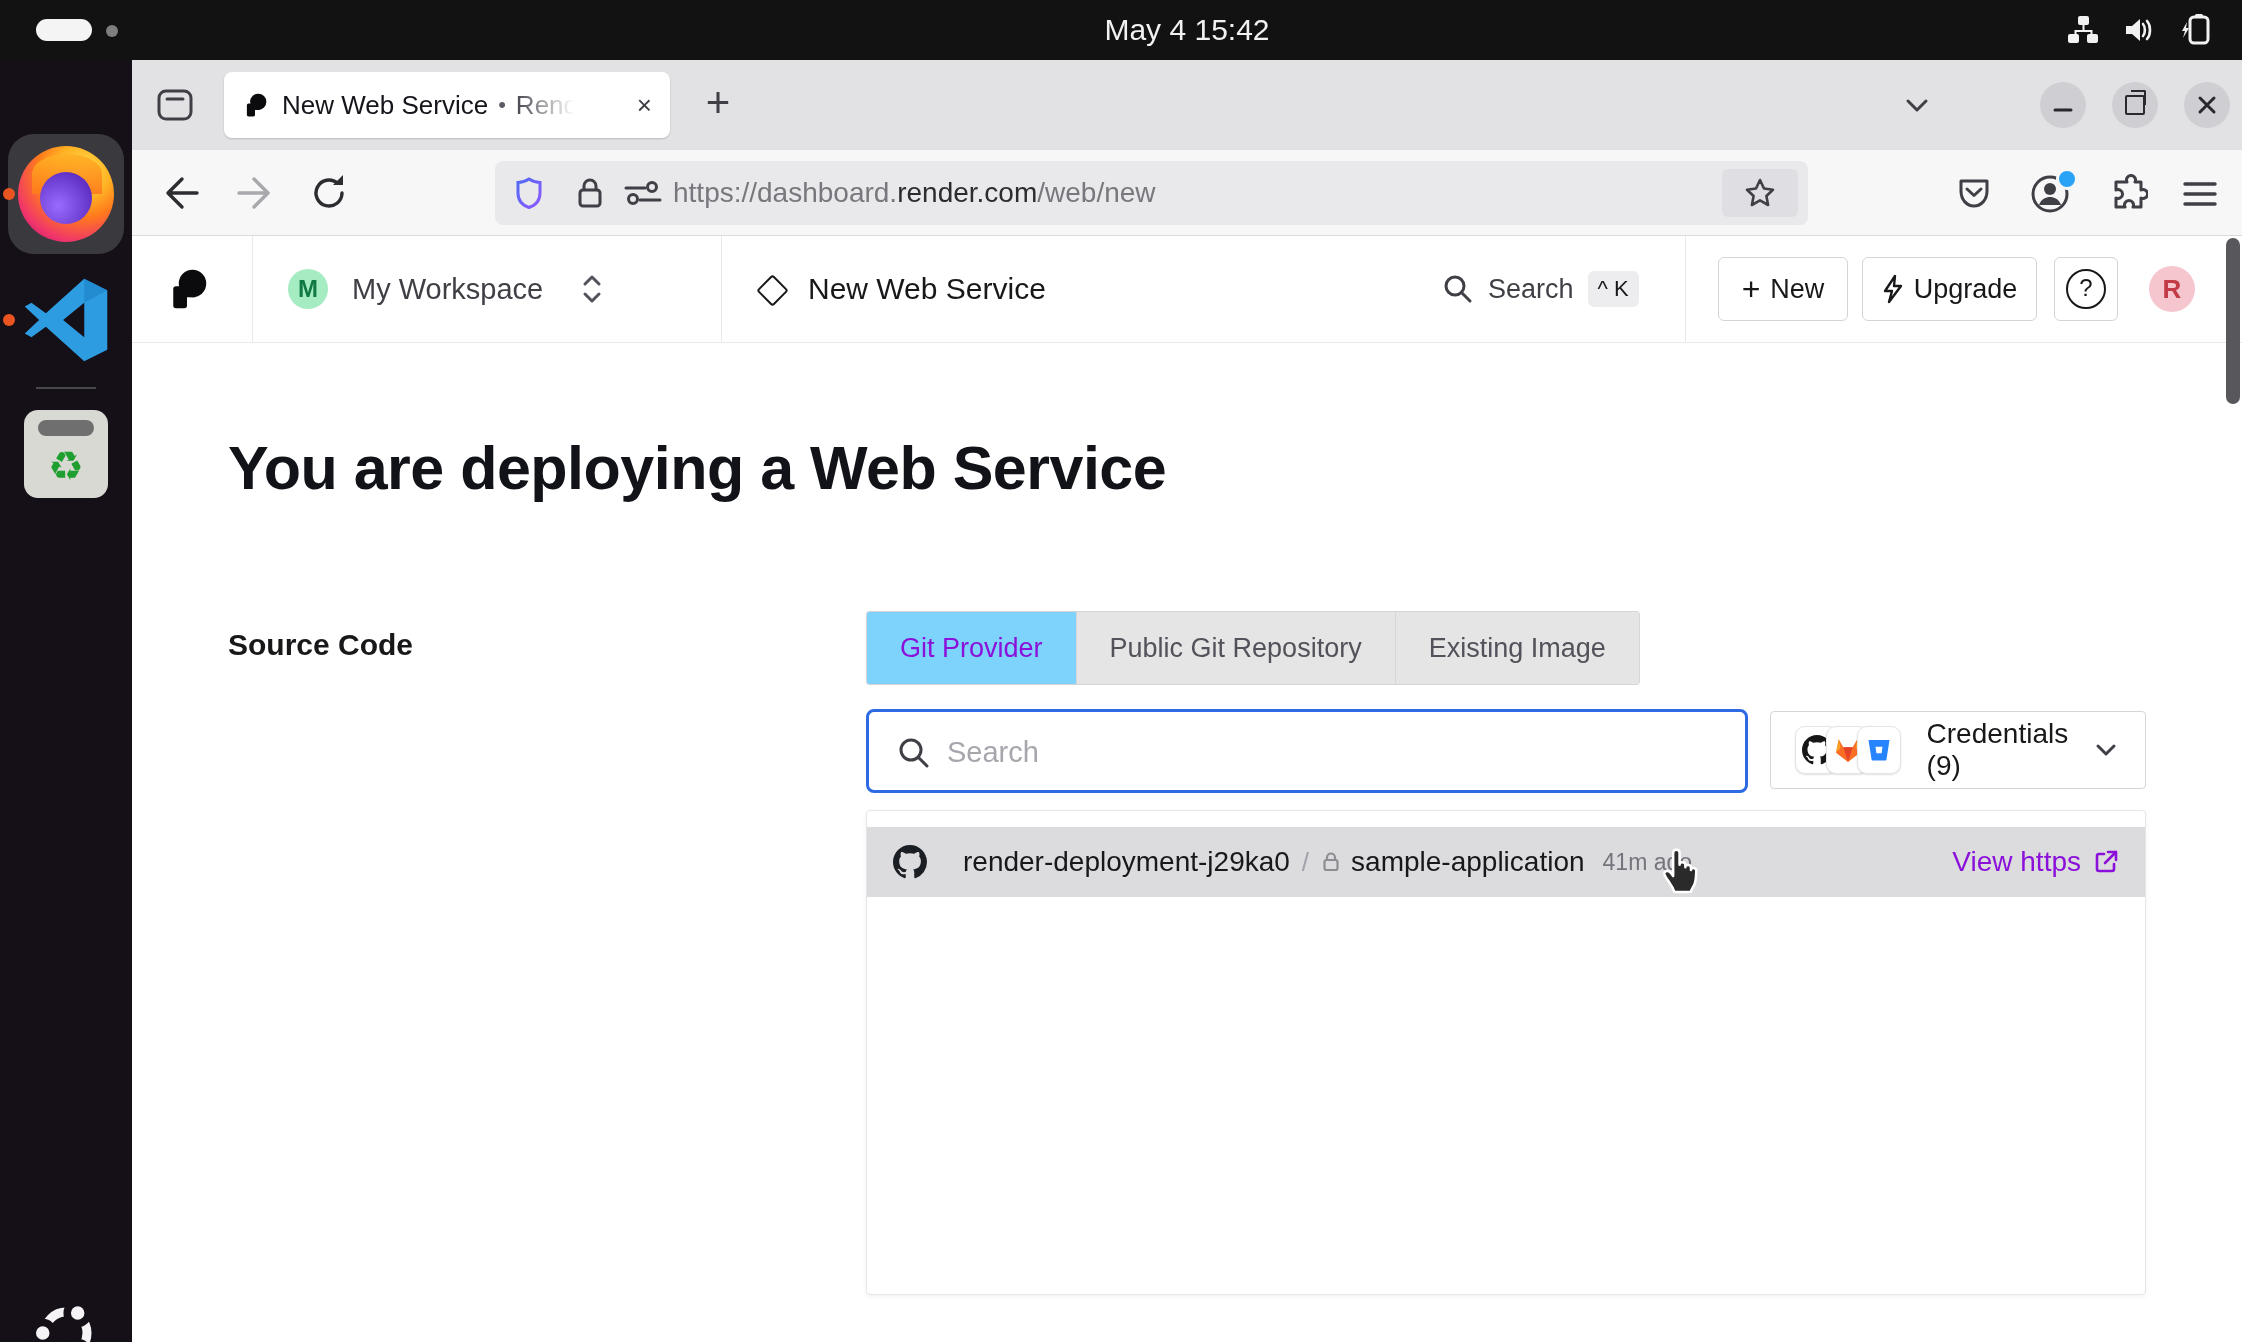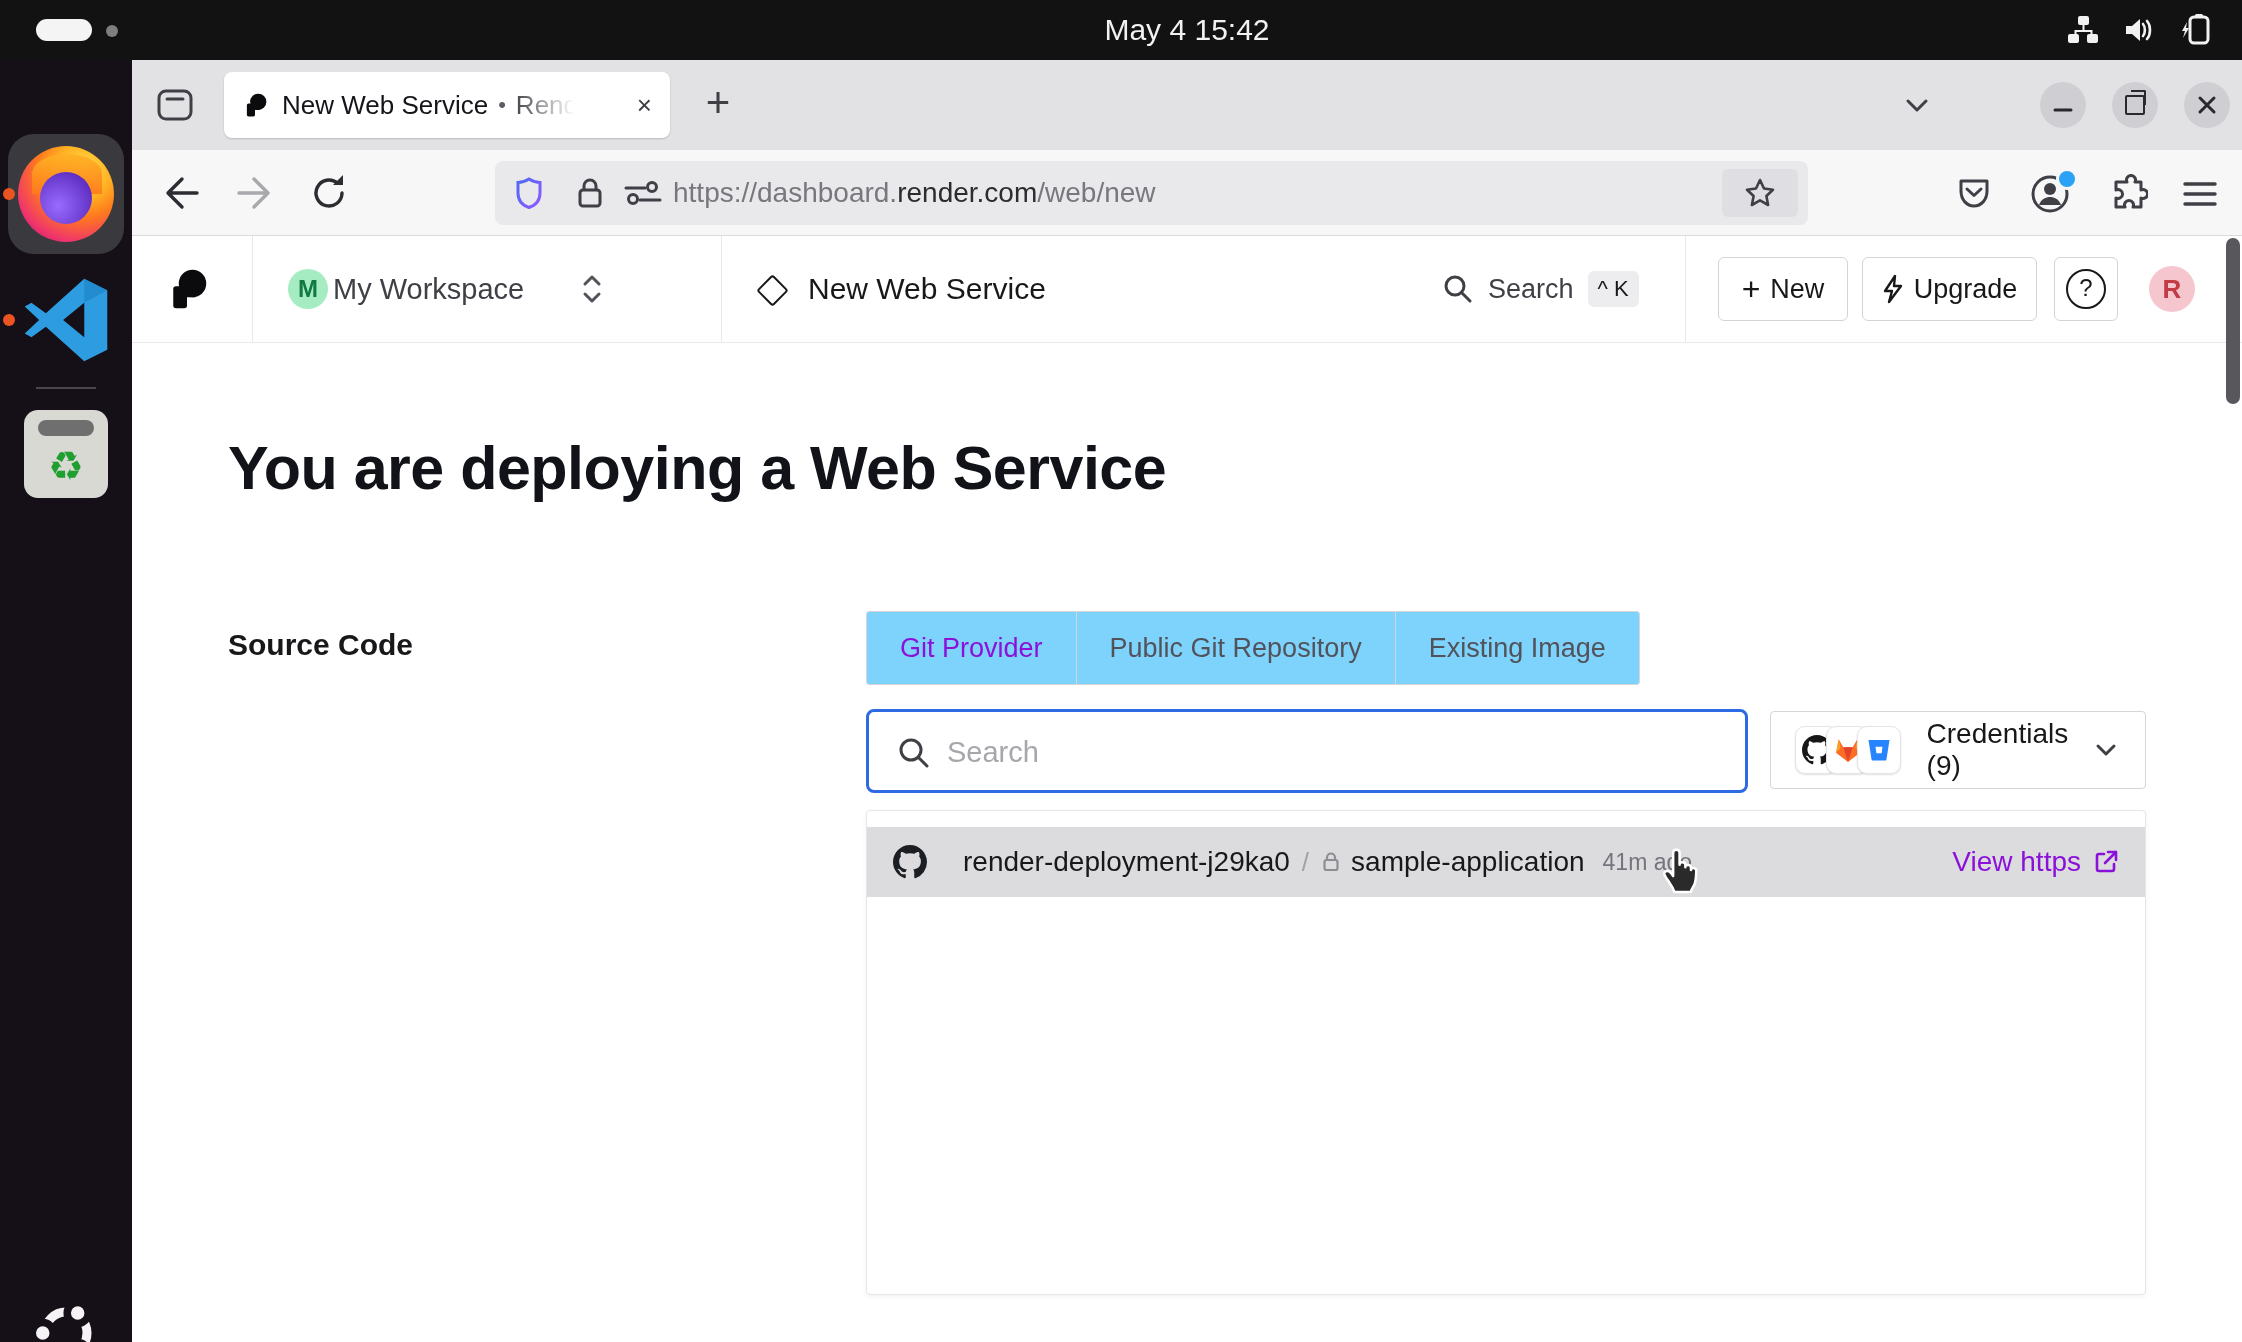--- a/index.html
+++ b/index.html
@@ -79,21 +79,21 @@
     box-sizing:border-box;display:flex;align-items:center;justify-content:center;gap:10px;
     font-size:27px;color:#18181b;font-weight:500;}
   .user-avatar{position:absolute;left:2017px;top:30px;width:46px;height:46px;border-radius:50%;background:#f6c6cf;
     color:#c23b45;font-size:26px;font-weight:700;text-align:center;line-height:46px;}
 
   
   .content{position:absolute;left:132px;top:343px;width:2110px;height:999px;background:#fff;}
   .h1{position:absolute;left:96px;top:90px;font-size:61px;font-weight:700;color:#111319;letter-spacing:-0.5px;}
   .src-label{position:absolute;left:96px;top:285px;font-size:30px;font-weight:700;color:#18181b;}
   .seg-tabs{position:absolute;left:734px;top:268px;display:flex;border:1px solid #d6d6da;border-radius:3px;overflow:hidden;}
-  .seg-tab{height:72px;line-height:72px;padding:0 33px;font-size:27px;color:#52525b;background:#7dd3fc;white-space:nowrap;}
+  .seg-tab{height:72px;line-height:72px;padding:0 33px;font-size:27px;color:#52525b;background:#e5e5e5;white-space:nowrap;}
   .seg-tab + .seg-tab{border-left:1px solid #d6d6da;}
   .seg-tab.active{color:#8a10da;background:#7dd3fc;}
   .repo-search{position:absolute;left:734px;top:366px;width:882px;height:84px;border:3px solid #2e6ae3;border-radius:8px;
     background:#fff;box-sizing:border-box;}
   .repo-search input{position:absolute;left:76px;top:4px;width:780px;height:70px;border:0;outline:0;font-size:29px;
     color:#18181b;font-family:"Liberation Sans",sans-serif;background:transparent;}
   .repo-search input::placeholder{color:#a6a6ad;}
   .cred-btn{position:absolute;left:1638px;top:368px;width:376px;height:78px;border:1.5px solid #d6d6da;border-radius:4px;
     background:#fff;box-sizing:border-box;display:flex;align-items:center;padding:0 24px;}
   .prov-ic{width:46px;height:46px;border-radius:10px;background:#fff;border:1px solid #e4e4e8;
@@ -314,21 +314,21 @@
           <g fill="#0b0b0d">
             <circle cx="20" cy="12" r="10"></circle>
             <rect x="12" y="8" width="10" height="14"></rect>
             <rect x="6" y="14" width="10" height="16" rx="2"></rect>
           </g>
         </svg>
     </div>
     <div class="vdiv" style="left:120px;"></div>
     <div class="abs" style="left:140px;top:0;width:440px;height:106px;">
       <div class="ws-avatar" style="left:16px;">M</div>
-      <div class="ws-name" style="left:61px;text-align:center;">My Workspace</div>
+      <div class="ws-name" style="left:80px;text-align:center;">My Workspace</div>
       <div class="abs" style="left:306px;top:36px;">
         <svg width="28" height="34" viewBox="0 0 28 34">
             <g fill="none" stroke="#52525b" stroke-width="3" stroke-linecap="round" stroke-linejoin="round">
               <path d="M7 12 l7-7 7 7"></path>
               <path d="M7 22 l7 7 7-7"></path>
             </g>
           </svg>
       </div>
     </div>
     <div class="vdiv" style="left:589px;"></div>

